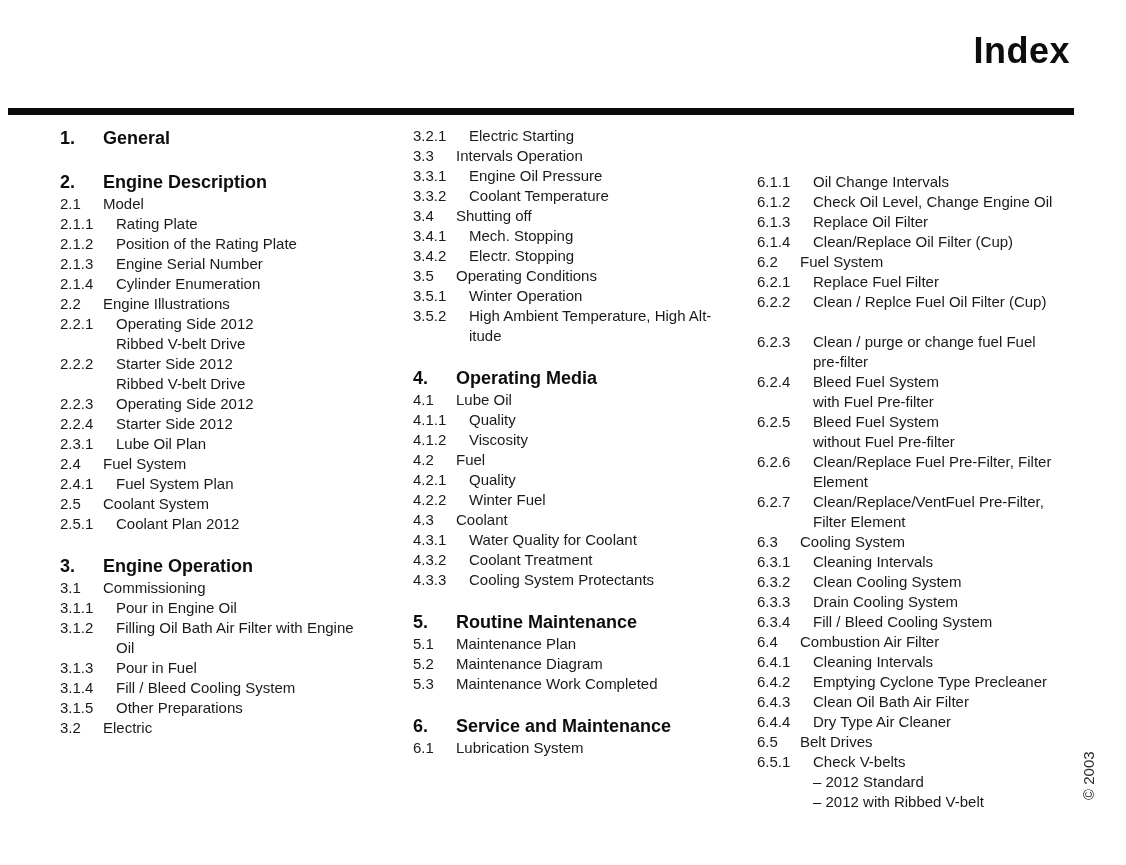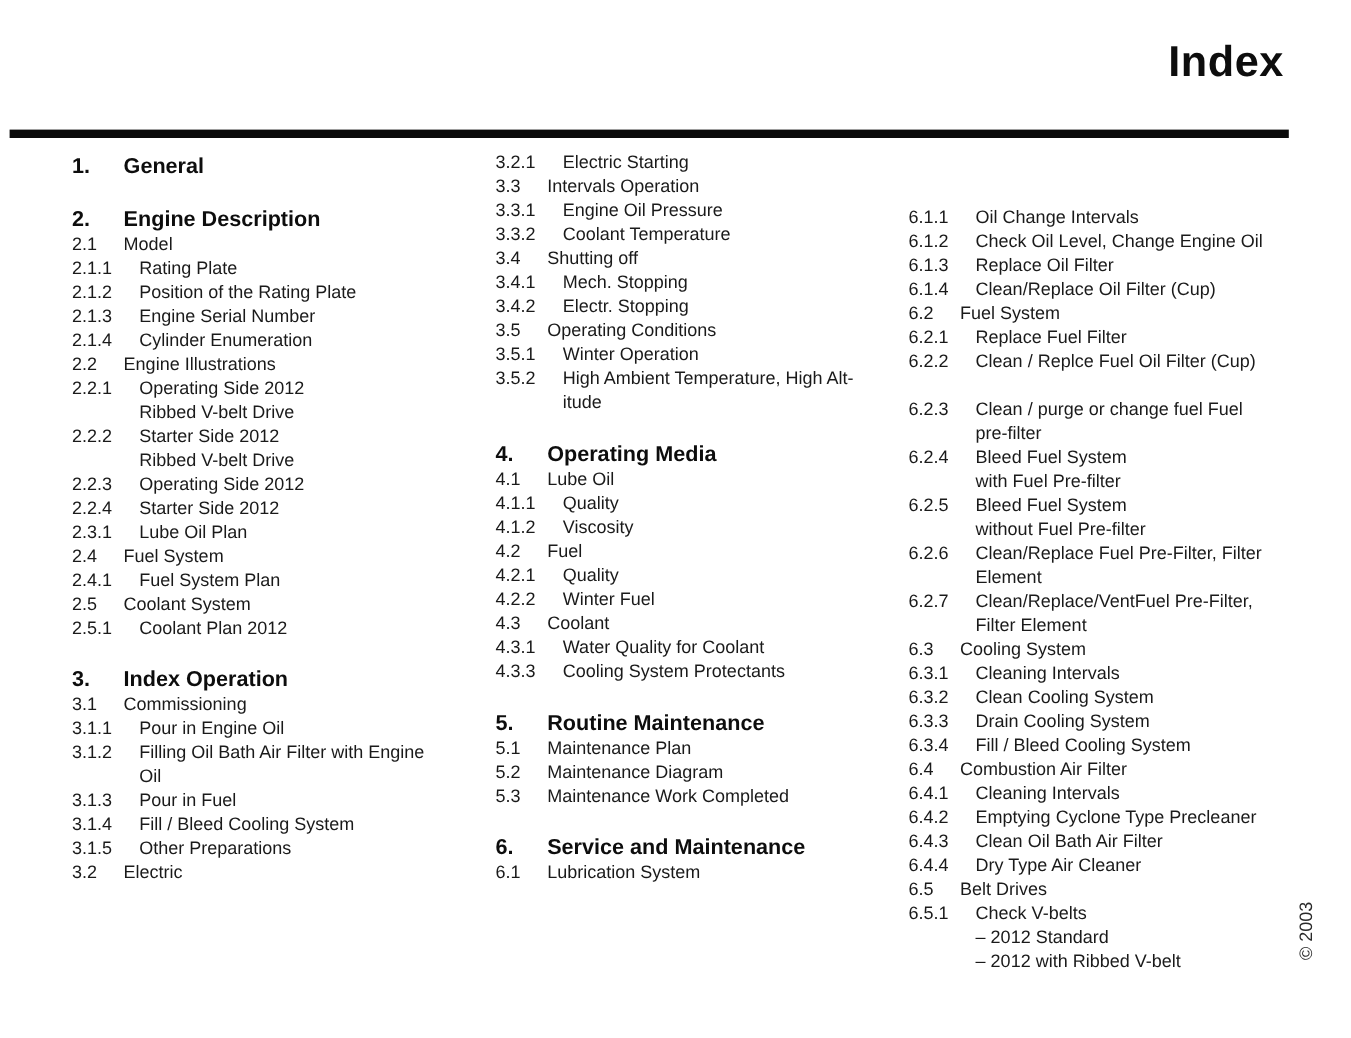--- a/index.html
+++ b/index.html
@@ -165,21 +165,21 @@
         <div class="entry lvl2">
           <span class="num">2.5</span>
           <span class="txt">Coolant System</span>
         </div>
         <div class="entry lvl3">
           <span class="num">2.5.1</span>
           <span class="txt">Coolant Plan 2012</span>
         </div>
         <div class="entry header">
           <span class="num">3.</span>
-          <span class="txt">Index Operation</span>
+          <span class="txt">Engine Operation</span>
         </div>
         <div class="entry lvl2">
           <span class="num">3.1</span>
           <span class="txt">Commissioning</span>
         </div>
         <div class="entry lvl3">
           <span class="num">3.1.1</span>
           <span class="txt">Pour in Engine Oil</span>
         </div>
         <div class="entry lvl3">
@@ -274,20 +274,24 @@
           <span class="num">4.2.2</span>
           <span class="txt">Winter Fuel</span>
         </div>
         <div class="entry lvl2">
           <span class="num">4.3</span>
           <span class="txt">Coolant</span>
         </div>
         <div class="entry lvl3">
           <span class="num">4.3.1</span>
           <span class="txt">Water Quality for Coolant</span>
+        </div>
+        <div class="entry lvl3">
+          <span class="num">4.3.2</span>
+          <span class="txt">Coolant Treatment</span>
         </div>
         <div class="entry lvl3">
           <span class="num">4.3.3</span>
           <span class="txt">Cooling System Protectants</span>
         </div>
         <div class="entry header">
           <span class="num">5.</span>
           <span class="txt">Routine Maintenance</span>
         </div>
         <div class="entry lvl2">

